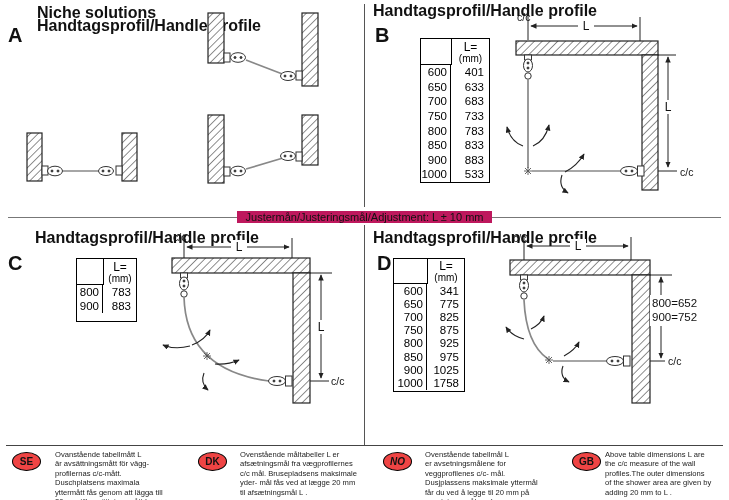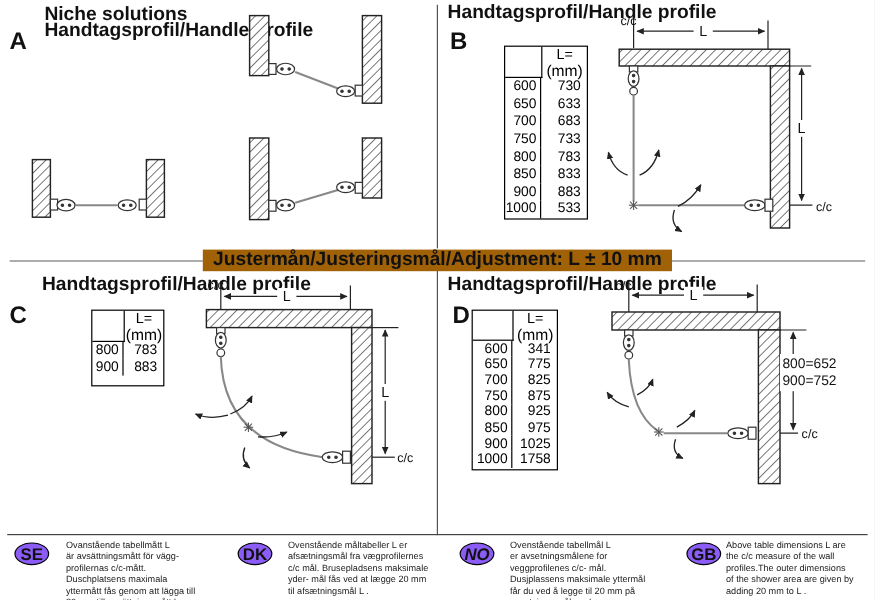--- a/index.html
+++ b/index.html
@@ -4,35 +4,35 @@
 <style>
   html,body{margin:0;padding:0;background:#e8e8e8;}
   .page{position:relative;width:729px;height:500px;background:#fff;overflow:hidden;
         font-family:"Liberation Sans",sans-serif;color:#111;}
   .qtitle{position:absolute;font-size:16px;font-weight:bold;line-height:13px;white-space:pre-line;}
   .qletter{position:absolute;font-size:20px;font-weight:bold;}
   .vdiv{position:absolute;left:364px;width:0;border-left:1.3px solid #555;}
   .fline{position:absolute;left:6px;top:445px;width:717px;border-top:1.5px solid #444;}
   .adj-band{position:absolute;left:8px;top:210px;width:713px;height:14px;display:flex;align-items:center;}
   .adj-line{flex:1;border-top:1.4px solid #777;}
-  .adj-text{padding:0 9px;font-weight:bold;font-size:16px;background:#a16207;white-space:nowrap;}
+  .adj-text{padding:0 9px;font-weight:normal;font-size:11px;background:#be185d;white-space:nowrap;}
   .dim-table{position:absolute;border:1.5px solid #000;background:#fff;box-sizing:border-box;font-size:11.5px;color:#000;display:flex;flex-direction:column;}
   .hrow{display:flex;}
   .hc1{border-right:1.3px solid #000;border-bottom:1.2px solid #000;}
   .hc2{flex:1;display:flex;flex-direction:column;align-items:center;justify-content:center;line-height:1;}
   .hl{font-size:12px;}
-  .hmm{font-size:13px;margin-top:1px;}
+  .hmm{font-size:10px;margin-top:1px;}
   .trow{display:flex;align-items:center;}
   .c1{height:100%;display:flex;align-items:center;justify-content:flex-end;padding-right:3px;border-right:1.3px solid #000;box-sizing:border-box;}
   .c2{flex:1;text-align:right;padding-right:5px;}
   .tab-b .hrow{height:26px}.tab-b .trow{height:14.6px}.tab-b .hc1,.tab-b .c1{width:30px;}
   .tab-c .hrow{height:26px}.tab-c .trow{height:14px}.tab-c .hc1,.tab-c .c1{width:26px;}
   .tab-d .hrow{height:25px}.tab-d .trow{height:13.2px}.tab-d .hc1,.tab-d .c1{width:33px;}
   .badge{position:absolute;width:27px;height:17px;border:1.7px solid #000;border-radius:50%;
-         display:flex;align-items:center;justify-content:center;font-weight:bold;font-size:14px;background:#8b5cf6;}
+         display:flex;align-items:center;justify-content:center;font-weight:bold;font-size:10px;background:#ef4444;}
   .ftext{position:absolute;top:450px;width:142px;font-size:7.6px;line-height:9.45px;white-space:pre-line;color:#222;}
   svg{position:absolute;overflow:visible;}
   svg text{font-family:"Liberation Sans",sans-serif;fill:#111;}
   .t-cc{font-size:10.5px;}
   .t-l{font-size:12px;}
   .t-ann{font-size:11.5px;}
 </style>
 </head>
 <body>
 
@@ -63,21 +63,21 @@
   <div class="dim-table tab-b" style="left:420px;top:38px;width:70px;height:145px;">
     <div class="hrow">
       <span class="hc1"></span>
       <div class="hc2">
         <span class="hl">L=</span>
         <span class="hmm">(mm)</span>
       </div>
     </div>
     <div class="trow">
         <span class="c1">600</span>
-        <span class="c2">730</span>
+        <span class="c2">401</span>
       </div>
     <div class="trow">
         <span class="c1">650</span>
         <span class="c2">633</span>
       </div>
     <div class="trow">
         <span class="c1">700</span>
         <span class="c2">683</span>
       </div>
     <div class="trow">

